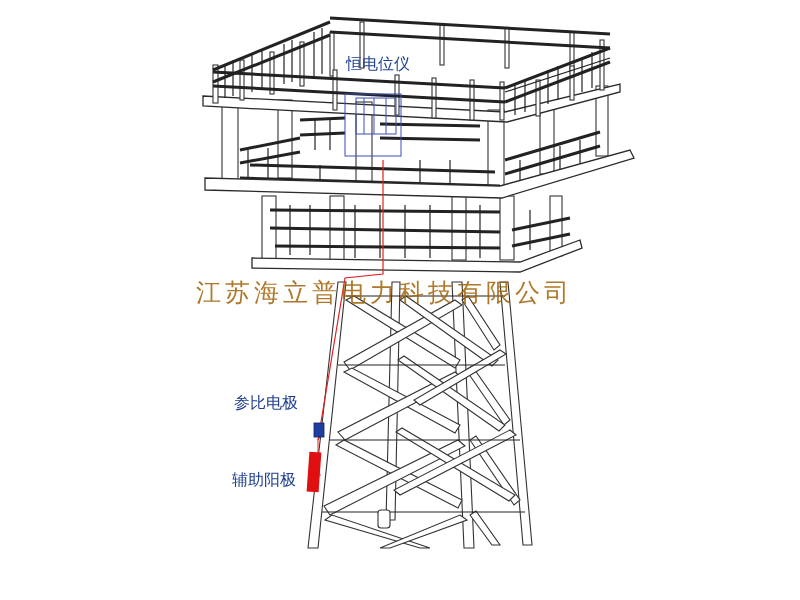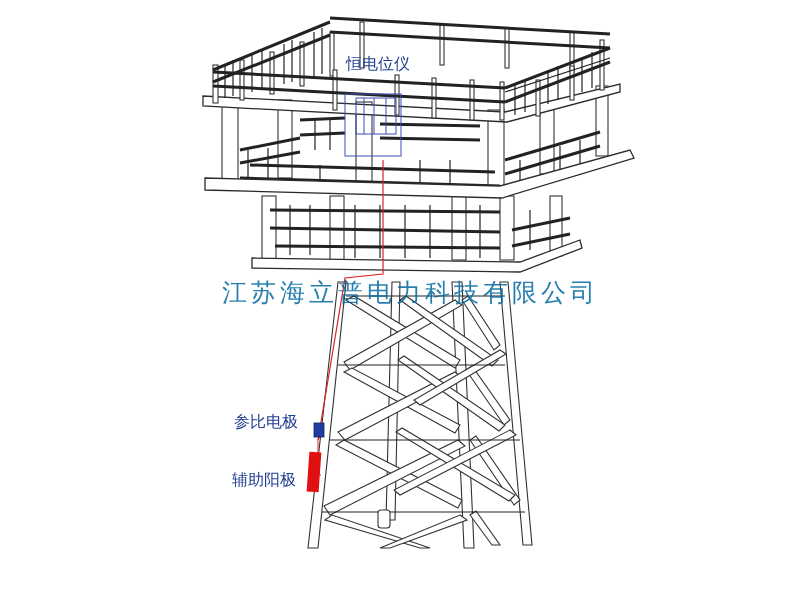--- a/index.html
+++ b/index.html
@@ -1,20 +1,20 @@
 <!DOCTYPE html>
 <html><head>
 <meta charset="utf-8">
 <style>
   html, body { margin: 0; padding: 0; background: #ffffff; }
   body { width: 800px; height: 600px; position: relative; overflow: hidden; font-family: "DejaVu Serif", serif; }
   #stage { position: absolute; left: 0; top: 0; width: 800px; height: 600px; }
   .lbl { position: absolute; font-family: Liberation Serif, serif; white-space: nowrap; }
   .lbl-blue { color: #1f3f8f; font-size: 16px; }
-  .watermark { position: absolute; left: 196px; top: 276px; font-size: 25px; color: #0369a1; letter-spacing: 4px; opacity: 0.85; font-family: "DejaVu Serif", serif; white-space: nowrap; margin-left: 26px; }
+  .watermark { position: absolute; left: 196px; top: 276px; font-size: 25px; color: #a16207; letter-spacing: 4px; opacity: 0.85; font-family: "DejaVu Serif", serif; white-space: nowrap; }
   .ln { stroke: #2a2a2a; stroke-width: 1.3; fill: #ffffff; }
   .rail { stroke: #222; stroke-width: 3; }
   .rail-thin { stroke: #222; stroke-width: 1.2; }
   .post { fill: #ffffff; stroke: #333; stroke-width: 1.1; }
   .brace { stroke: #333; stroke-width: 1.1; fill: #ffffff; }
 </style>
 </head>
 <body>
 
 <div id="stage">
@@ -184,15 +184,15 @@
     <polyline points="318,440 318,475 321,475" fill="none" stroke="#e02020" stroke-width="1"></polyline>
 
     <rect x="314" y="423" width="10" height="14" fill="#1e3fa0" stroke="#11235e" stroke-width="0.8"></rect>
 
     <rect x="308" y="452" width="12" height="40" fill="#e01010" transform="rotate(4 314 472)"></rect>
   </g>
 </svg>
 </div>
 
 <div class="lbl lbl-blue" style="left:346px; top:54px;">恒电位仪</div>
-<div class="lbl lbl-blue" style="left:234px; top:412px;">参比电极</div>
+<div class="lbl lbl-blue" style="left:234px; top:393px;">参比电极</div>
 <div class="lbl lbl-blue" style="left:232px; top:470px;text-align:right;">辅助阳极</div>
 <div class="watermark">江苏海立普电力科技有限公司</div>
 
 </body></html>

